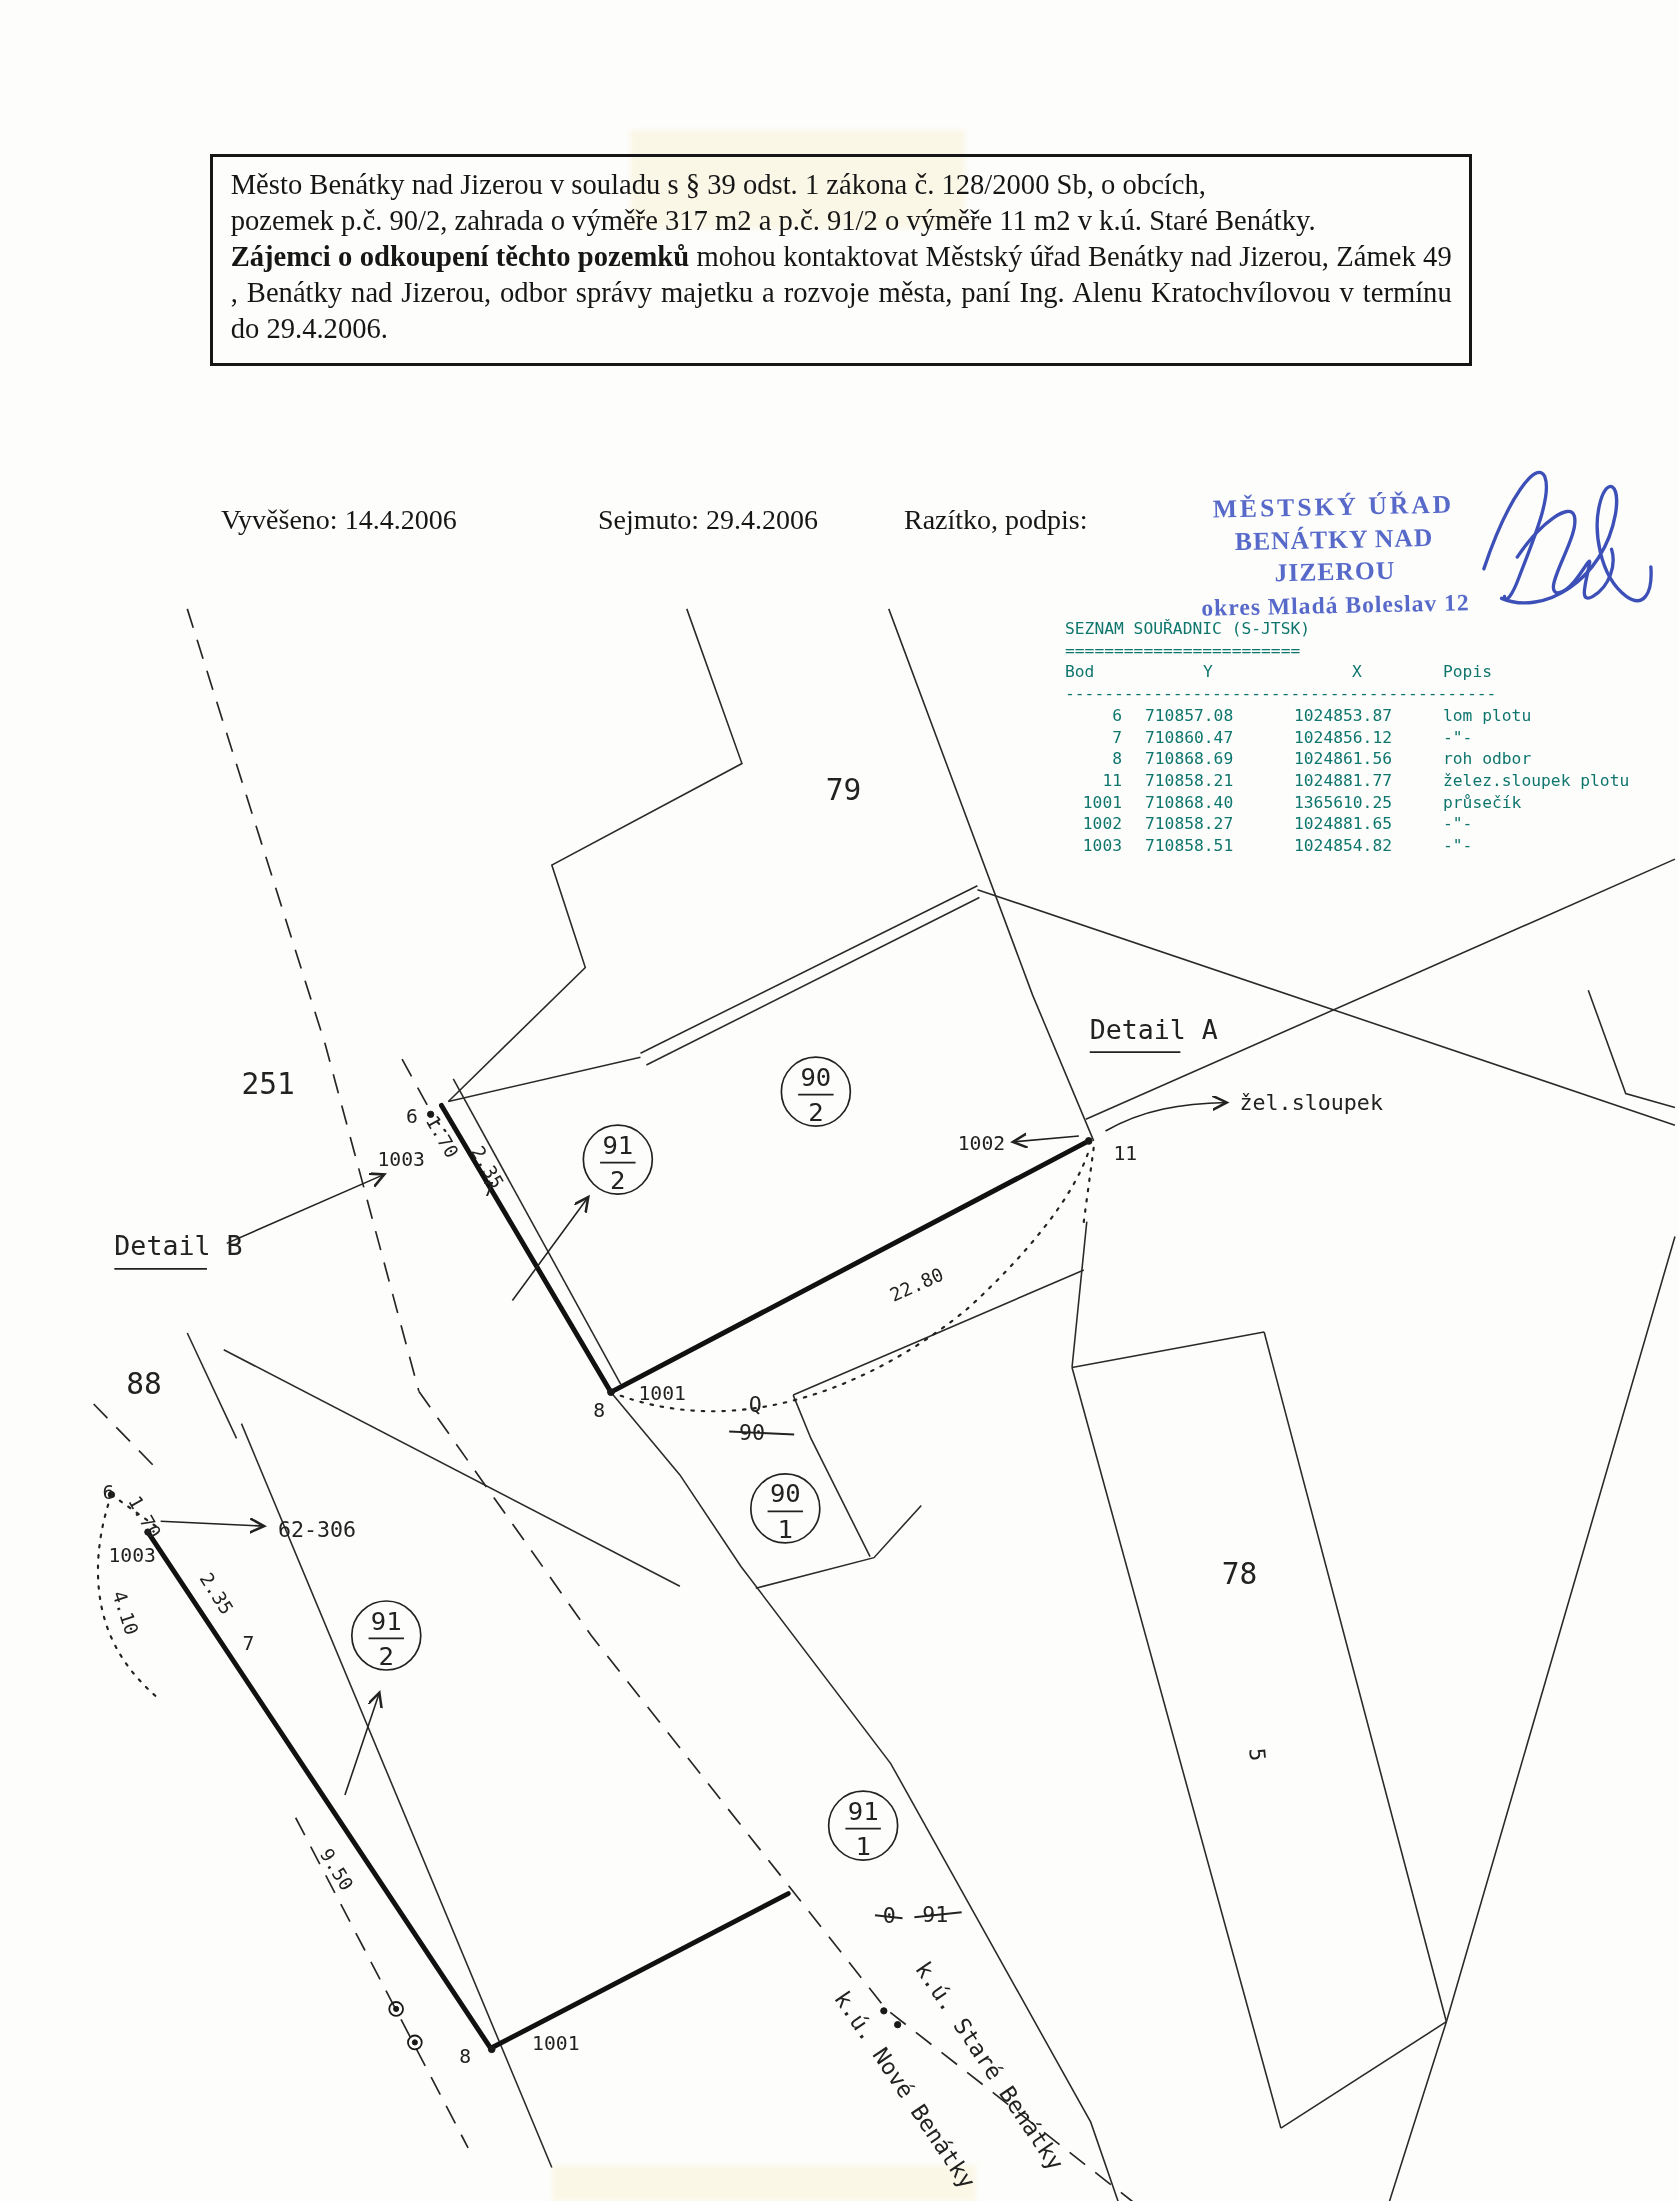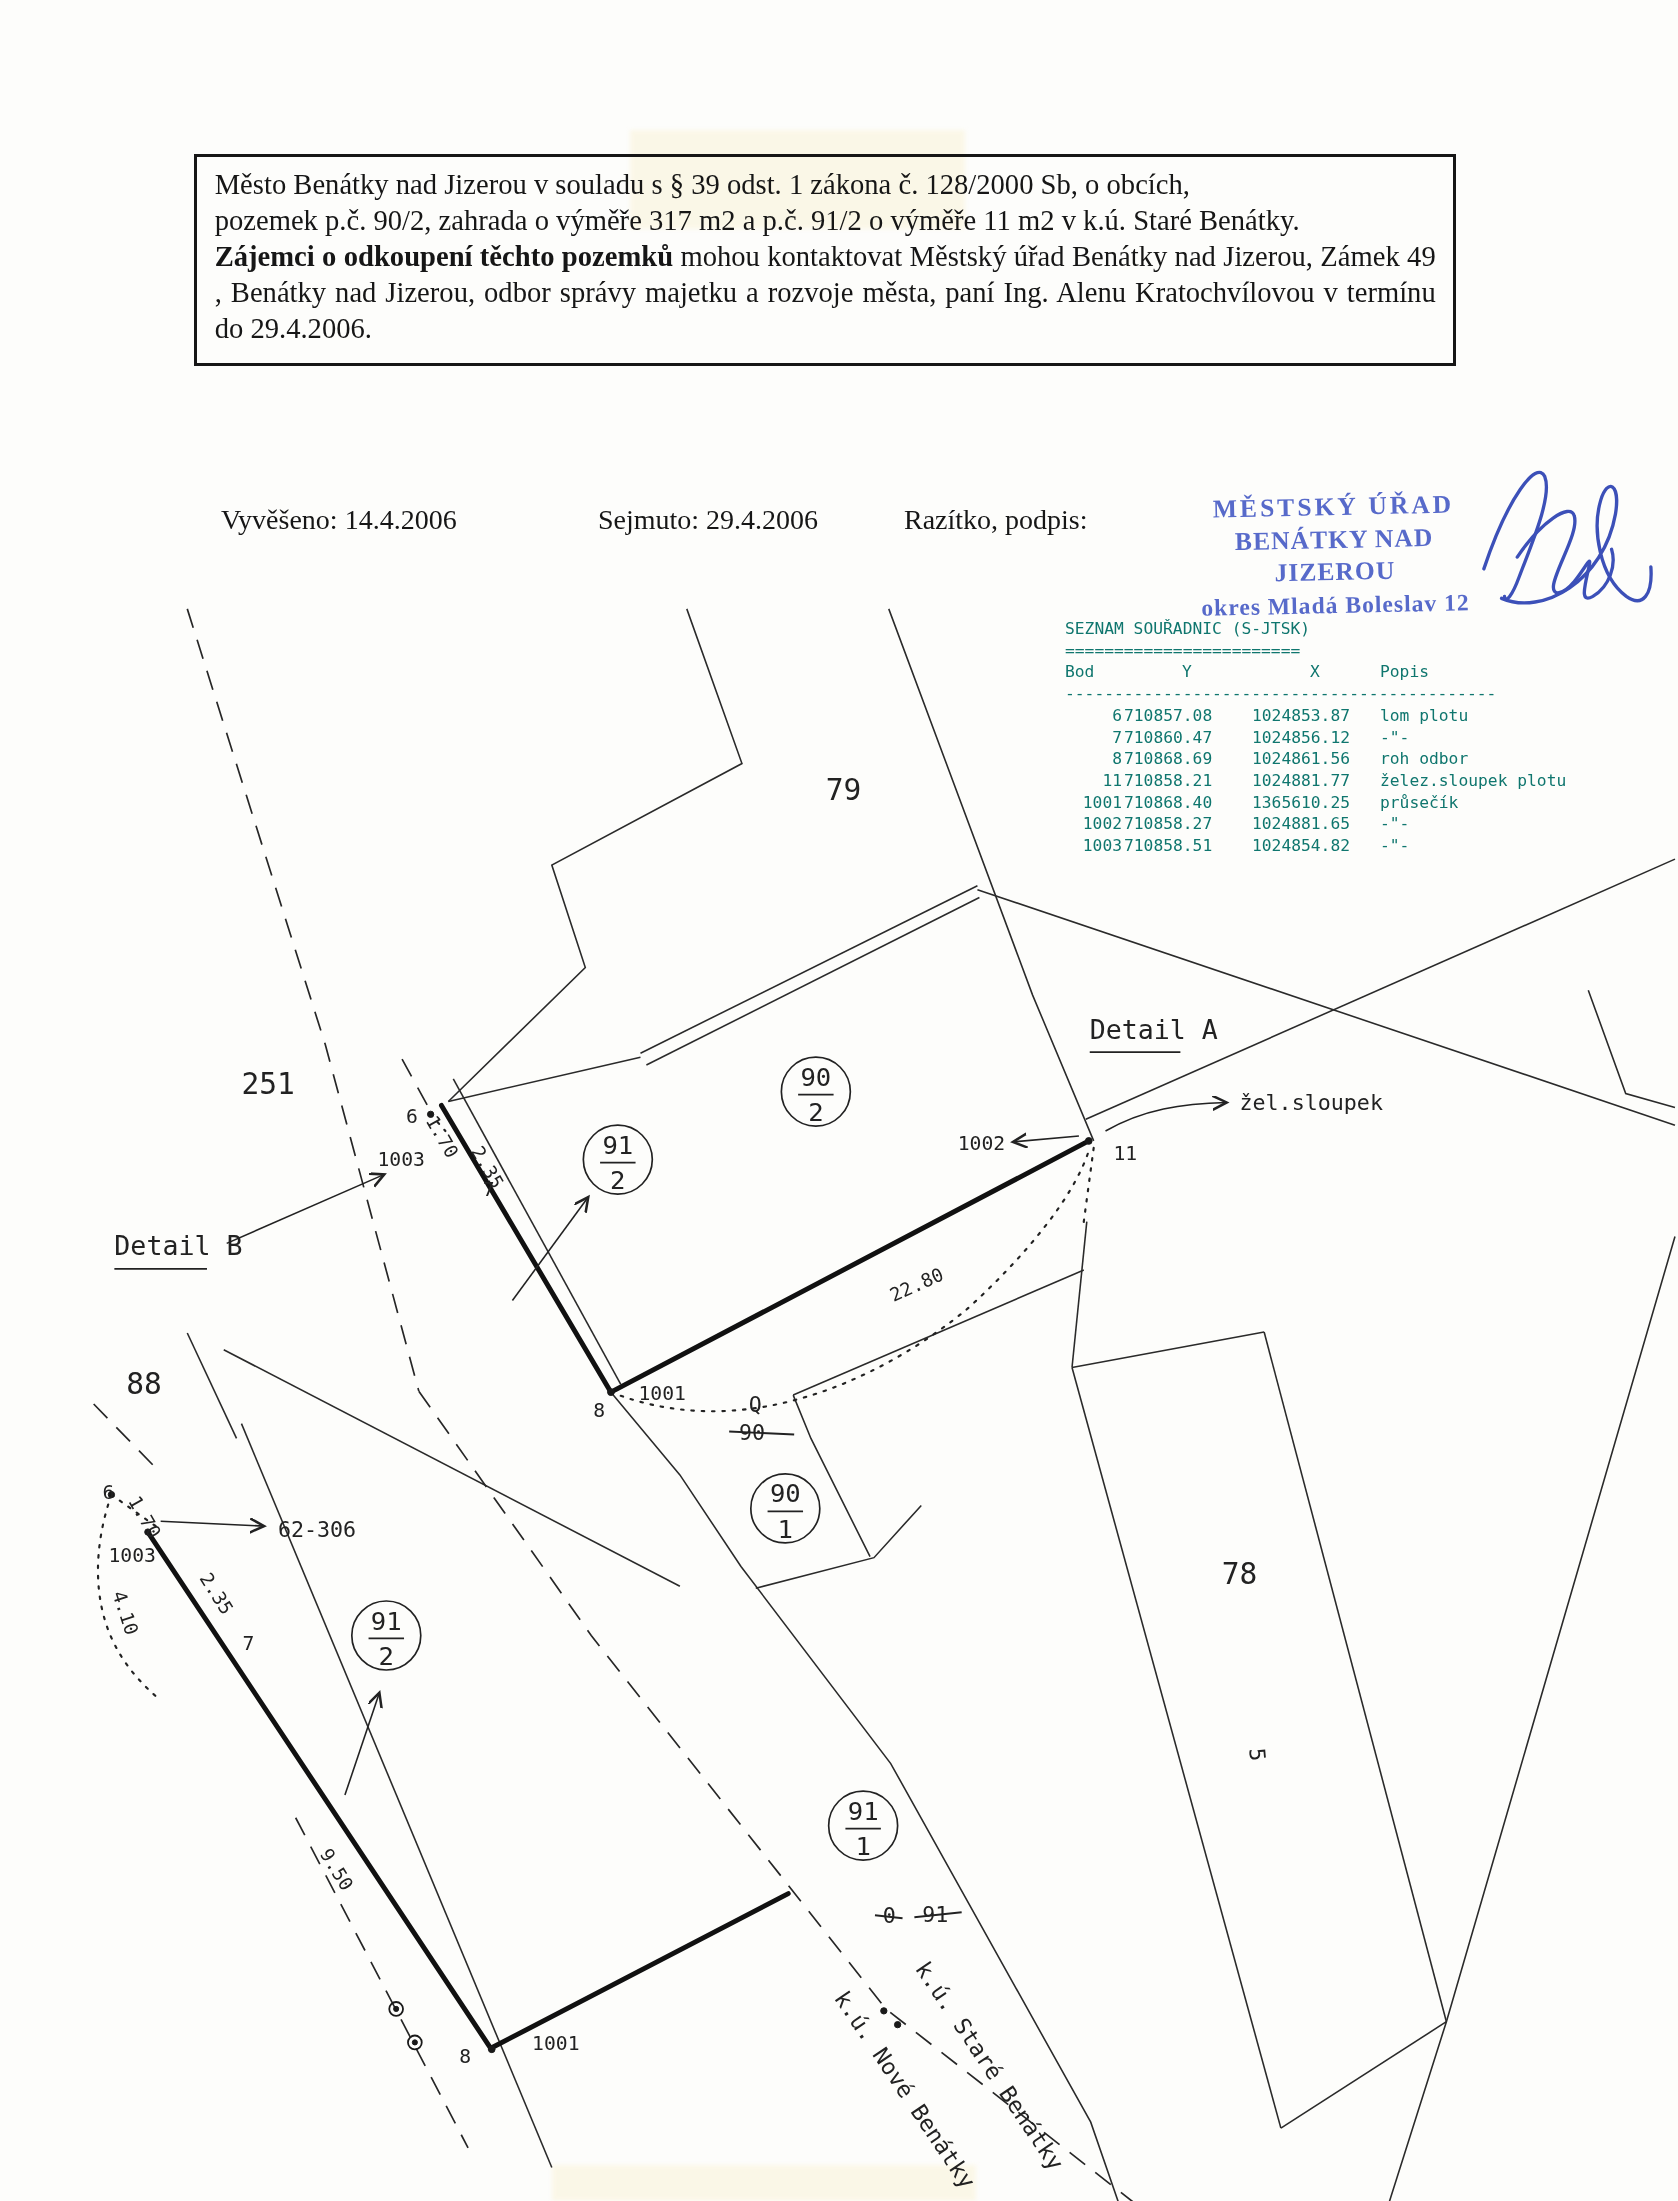--- a/index.html
+++ b/index.html
@@ -1,40 +1,40 @@
 <!DOCTYPE html>
 <html><head>
 <meta charset="utf-8">
 <style>
   html,body{margin:0;padding:0;}
   #page{position:relative;width:1679px;height:2202px;background:#fdfdfb;overflow:hidden;
         font-family:"Liberation Serif",serif;color:#161616;}
   .smudge{position:absolute;background:#f9f3d8;opacity:.55;filter:blur(2px);}
   
-  .notice-box{position:absolute;left:194px;top:154px;width:1221px;border:3.9px solid #161616;
+  .notice-box{position:absolute;left:210px;top:154px;width:1221px;border:3.9px solid #161616;
               padding:9.9px 17.7px 15.8px 17.7px;font-size:28.6px;line-height:36px;}
   .notice-box p{margin:0;}
   .subject{text-align:center;font-weight:bold;font-style:italic;font-size:29.6px;}
   .just{text-align:justify;}
   .b{font-weight:bold;margin-top:8px;}
   
   .meta span{position:absolute;top:504px;font-size:28px;white-space:nowrap;}
   .posted{left:221px;} .removed{left:598px;} .sigl{left:904px;}
   
   .stamp{position:absolute;left:1178px;top:491px;width:313px;text-align:center;
          font-family:"Liberation Serif",serif;font-weight:bold;color:#4a5ec6;
          transform:rotate(-1.2deg);opacity:.92;line-height:32.5px;}
   .stamp .s1{font-size:25.6px;letter-spacing:3px;}
   .stamp .s2{font-size:25.6px;letter-spacing:1px;}
   .stamp .s3{font-size:23.6px;letter-spacing:1px;}
   .sig-svg{position:absolute;left:1466px;top:451px;}
   
   .coords{position:absolute;left:1065px;top:618px;font-family:"DejaVu Sans Mono",monospace;
           font-size:16.3px;line-height:21.7px;color:#0f766e;white-space:nowrap;}
-  .coords .hdr,.coords .row{display:grid;grid-template-columns:57px 126px 126px auto;column-gap:2px;}
+  .coords .hdr,.coords .row{display:grid;grid-template-columns:57px 126px 126px auto;column-gap:23px;}
   .coords .row span:first-child{text-align:right;}
   .coords .hdr span:nth-child(2),.coords .hdr span:nth-child(3){text-align:center;}
   .map-svg{position:absolute;left:0;top:0;z-index:0;}
   .doc{position:absolute;inset:0;z-index:2;pointer-events:none;}
   svg text{font-family:"DejaVu Sans Mono",monospace;fill:#222;}
   .tlbl{font-size:20px;} .area{font-size:30px;} .meas{font-size:19px;}
   .det{font-size:27px;} .ann{font-size:22px;} .ku{font-size:23px;}
   .frac{font-size:26px;text-anchor:middle;}
 </style>
 </head>

